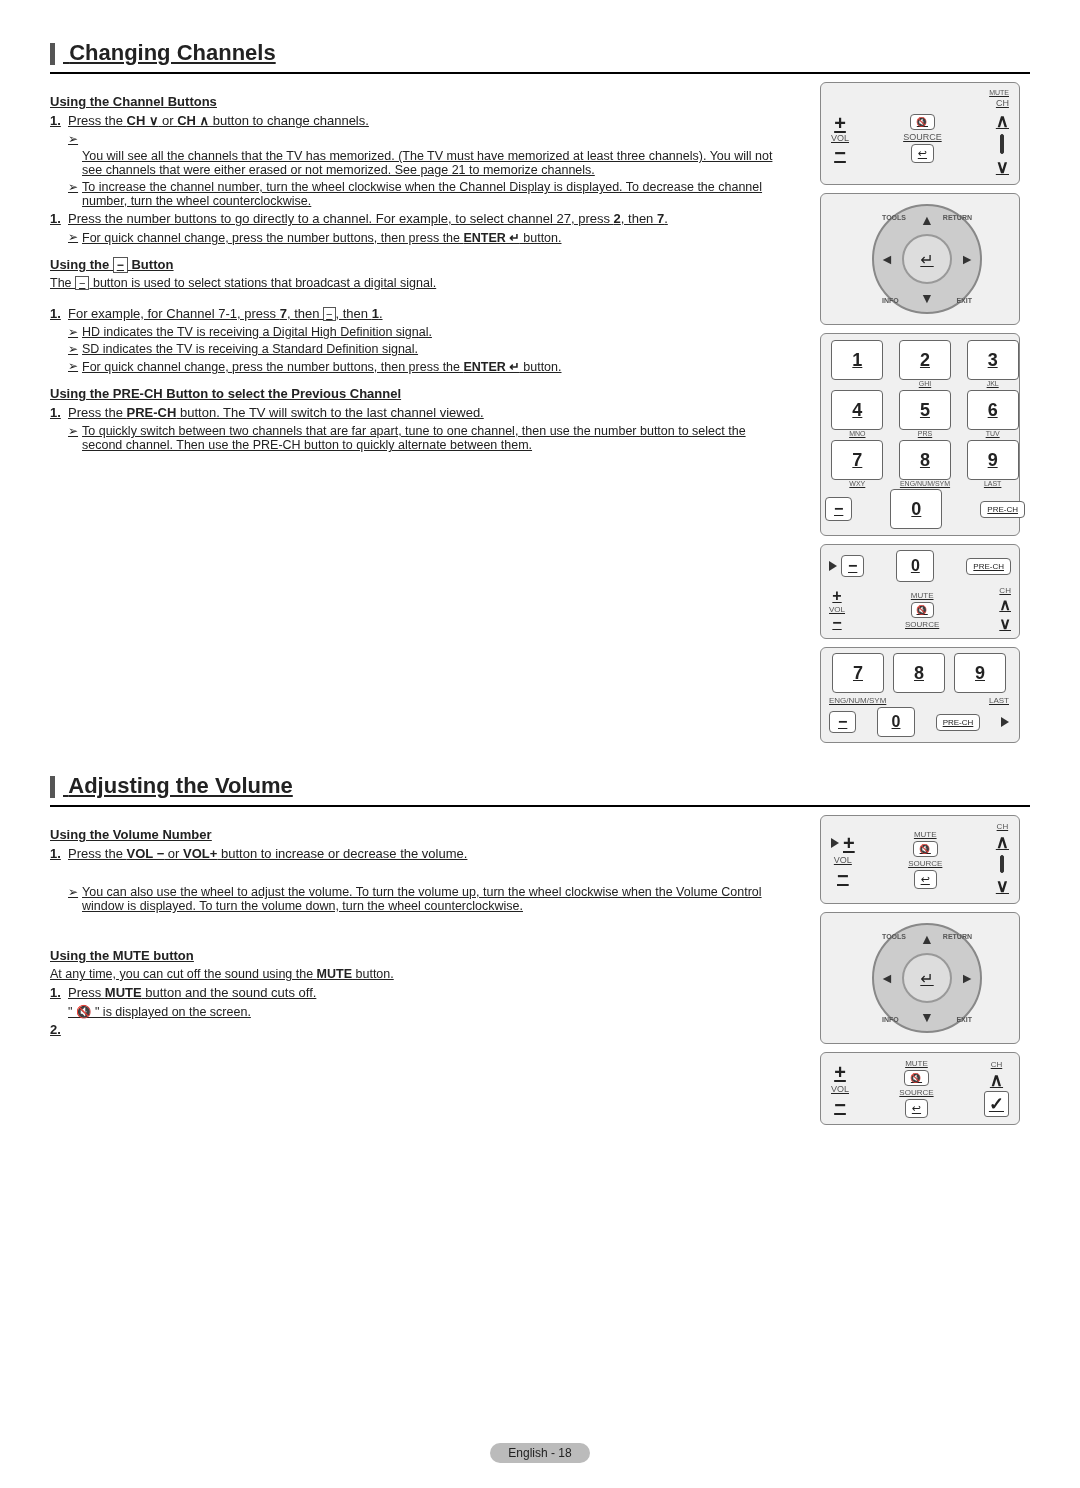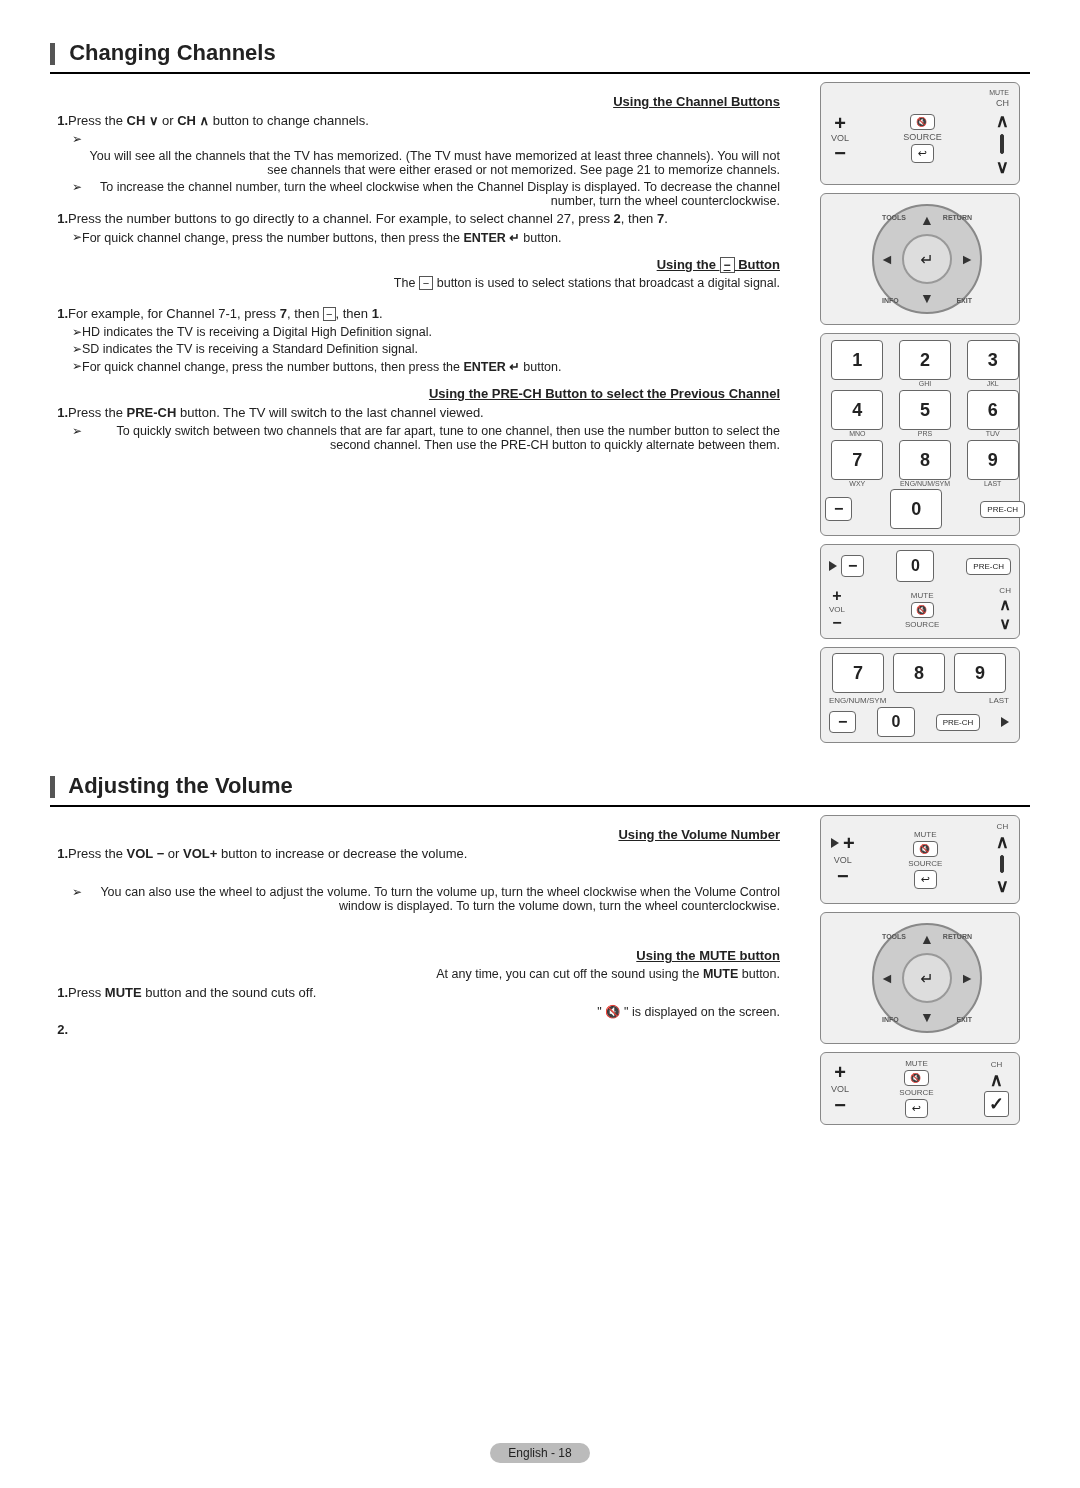--- a/index.html
+++ b/index.html
@@ -10,20 +10,21 @@
       font-family: Arial, sans-serif;
       font-size: 13px;
       color: #222;
       position: relative;
     }
 
     .page {
       padding: 40px 50px 60px 50px;
       display: flex;
       flex-direction: column;
+      text-decoration: underline;
     }
 
     
     .section-title {
       font-size: 22px;
       font-weight: bold;
       margin-bottom: 8px;
       border-bottom: 2px solid #000;
       padding-bottom: 6px;
     }
@@ -41,21 +42,20 @@
     .section-layout {
       display: flex;
       flex-direction: row;
       gap: 20px;
       margin-bottom: 20px;
     }
 
     .text-col {
       flex: 1;
       padding-right: 10px;
-      text-align: right;
     }
 
     .img-col {
       width: 220px;
       flex-shrink: 0;
       display: flex;
       flex-direction: column;
       gap: 8px;
       align-items: center;
     }

